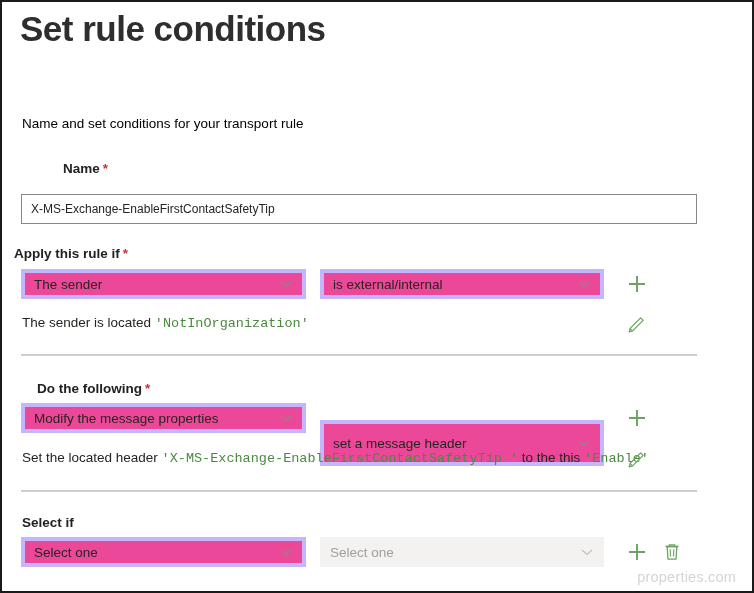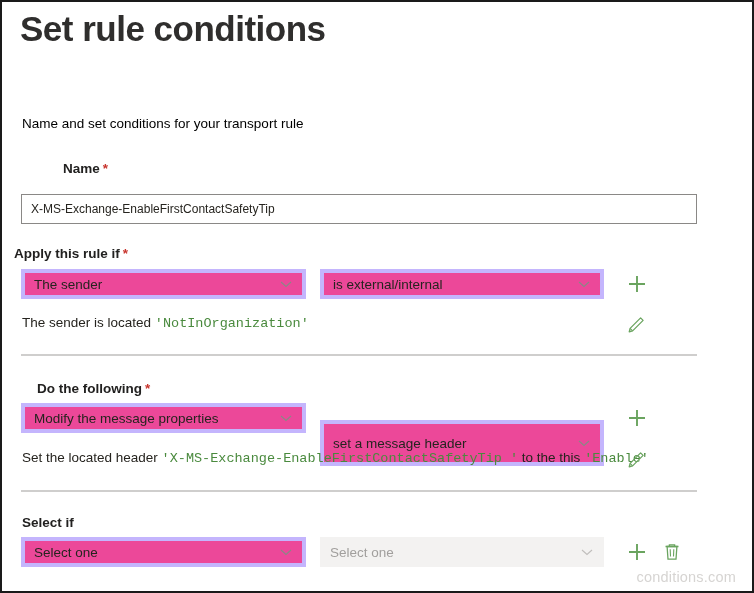--- a/index.html
+++ b/index.html
@@ -276,16 +276,16 @@
 
     <button class="icon-btn" style="left:658px; top:538px; width:24px; height:24px;" title="Delete">
       <svg width="24" height="24" viewBox="0 0 24 24">
         <path d="M5.5 6.5 L18.5 6.5" stroke="#6aa45f" stroke-width="1.5" fill="none"></path>
         <path d="M9.4 6.3 L9.4 4.8 L14.6 4.8 L14.6 6.3" stroke="#6aa45f" stroke-width="1.3" fill="none"></path>
         <path d="M7.1 6.5 L8.0 19.2 L16.0 19.2 L16.9 6.5 Z" stroke="#6aa45f" stroke-width="1.3" fill="none"></path>
         <path d="M10.2 9.3 L10.5 16.4 M13.8 9.3 L13.5 16.4" stroke="#6aa45f" stroke-width="1.1" fill="none"></path>
       </svg>
     </button>
 
-    <div class="watermark">conditions.com</div>
+    <div class="watermark">properties.com</div>
 
   </div>
 </div>
 
 </body></html>

